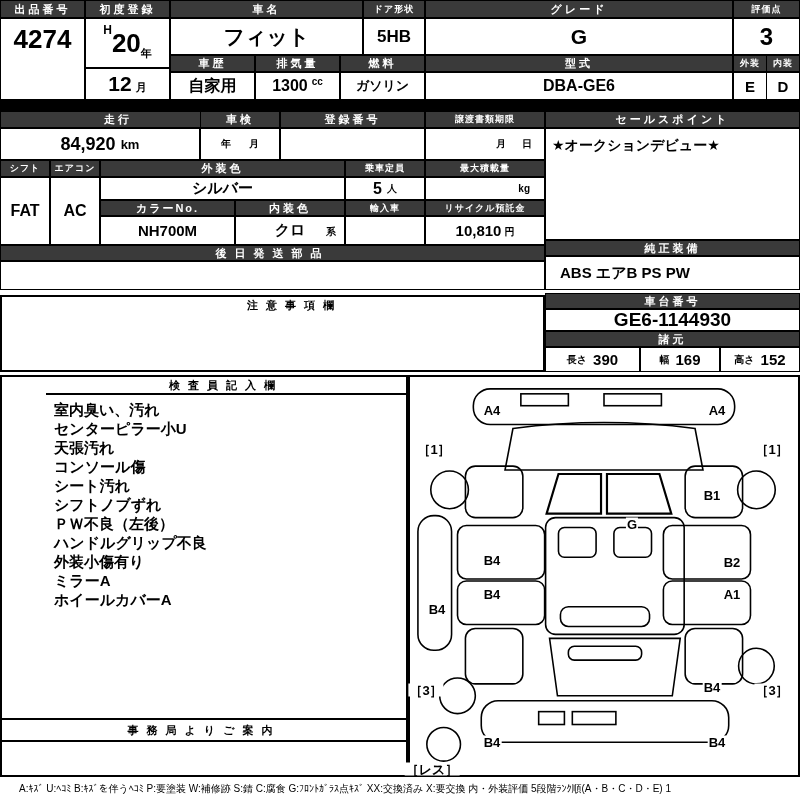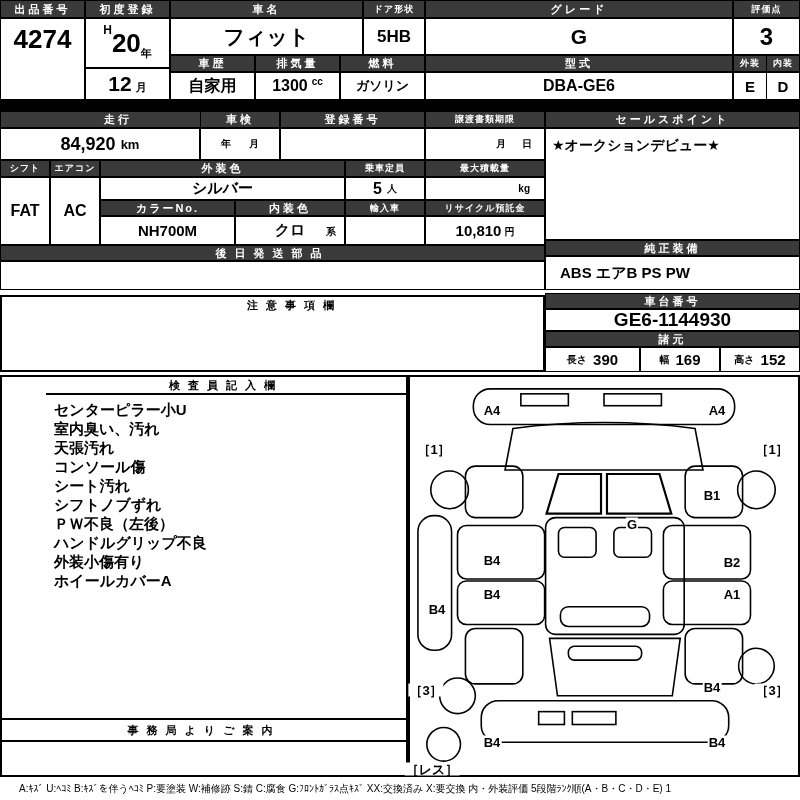--- a/index.html
+++ b/index.html
@@ -165,29 +165,30 @@
   <span class="val" style="font-size:15px">169</span>
 </div>
 <div class="cell" style="left:720px;top:347px;width:80px;height:25px;gap:6px">
   <span style="font-size:10px;font-weight:bold">高さ</span>
   <span class="val" style="font-size:15px">152</span>
 </div>
 
 <div class="box" style="left:0;top:375px;width:408px;height:402px">
   <div class="boxhead">検査員記入欄</div>
   <div class="notes">
+      <div class="note-line">室内臭い、汚れ</div>
       <div class="note-line">センターピラー小U</div>
-      <div class="note-line">室内臭い、汚れ</div>
       <div class="note-line">天張汚れ</div>
       <div class="note-line">コンソール傷</div>
       <div class="note-line">シート汚れ</div>
       <div class="note-line">シフトノブずれ</div>
       <div class="note-line">ＰＷ不良（左後）</div>
       <div class="note-line">ハンドルグリップ不良</div>
       <div class="note-line">外装小傷有り</div>
+      <div class="note-line">ミラーA</div>
       <div class="note-line">ホイールカバーA</div>
     </div>
   <div class="office-strip">事務局よりご案内</div>
 </div>
 
 <div class="box" style="left:408px;top:375px;width:392px;height:402px">
   <svg class="diagram-svg" viewBox="0 0 392 402" preserveAspectRatio="none">
     <g fill="none" stroke="#000" stroke-width="1.6">
 
       <rect x="64" y="12" width="264" height="36" rx="17"></rect>

